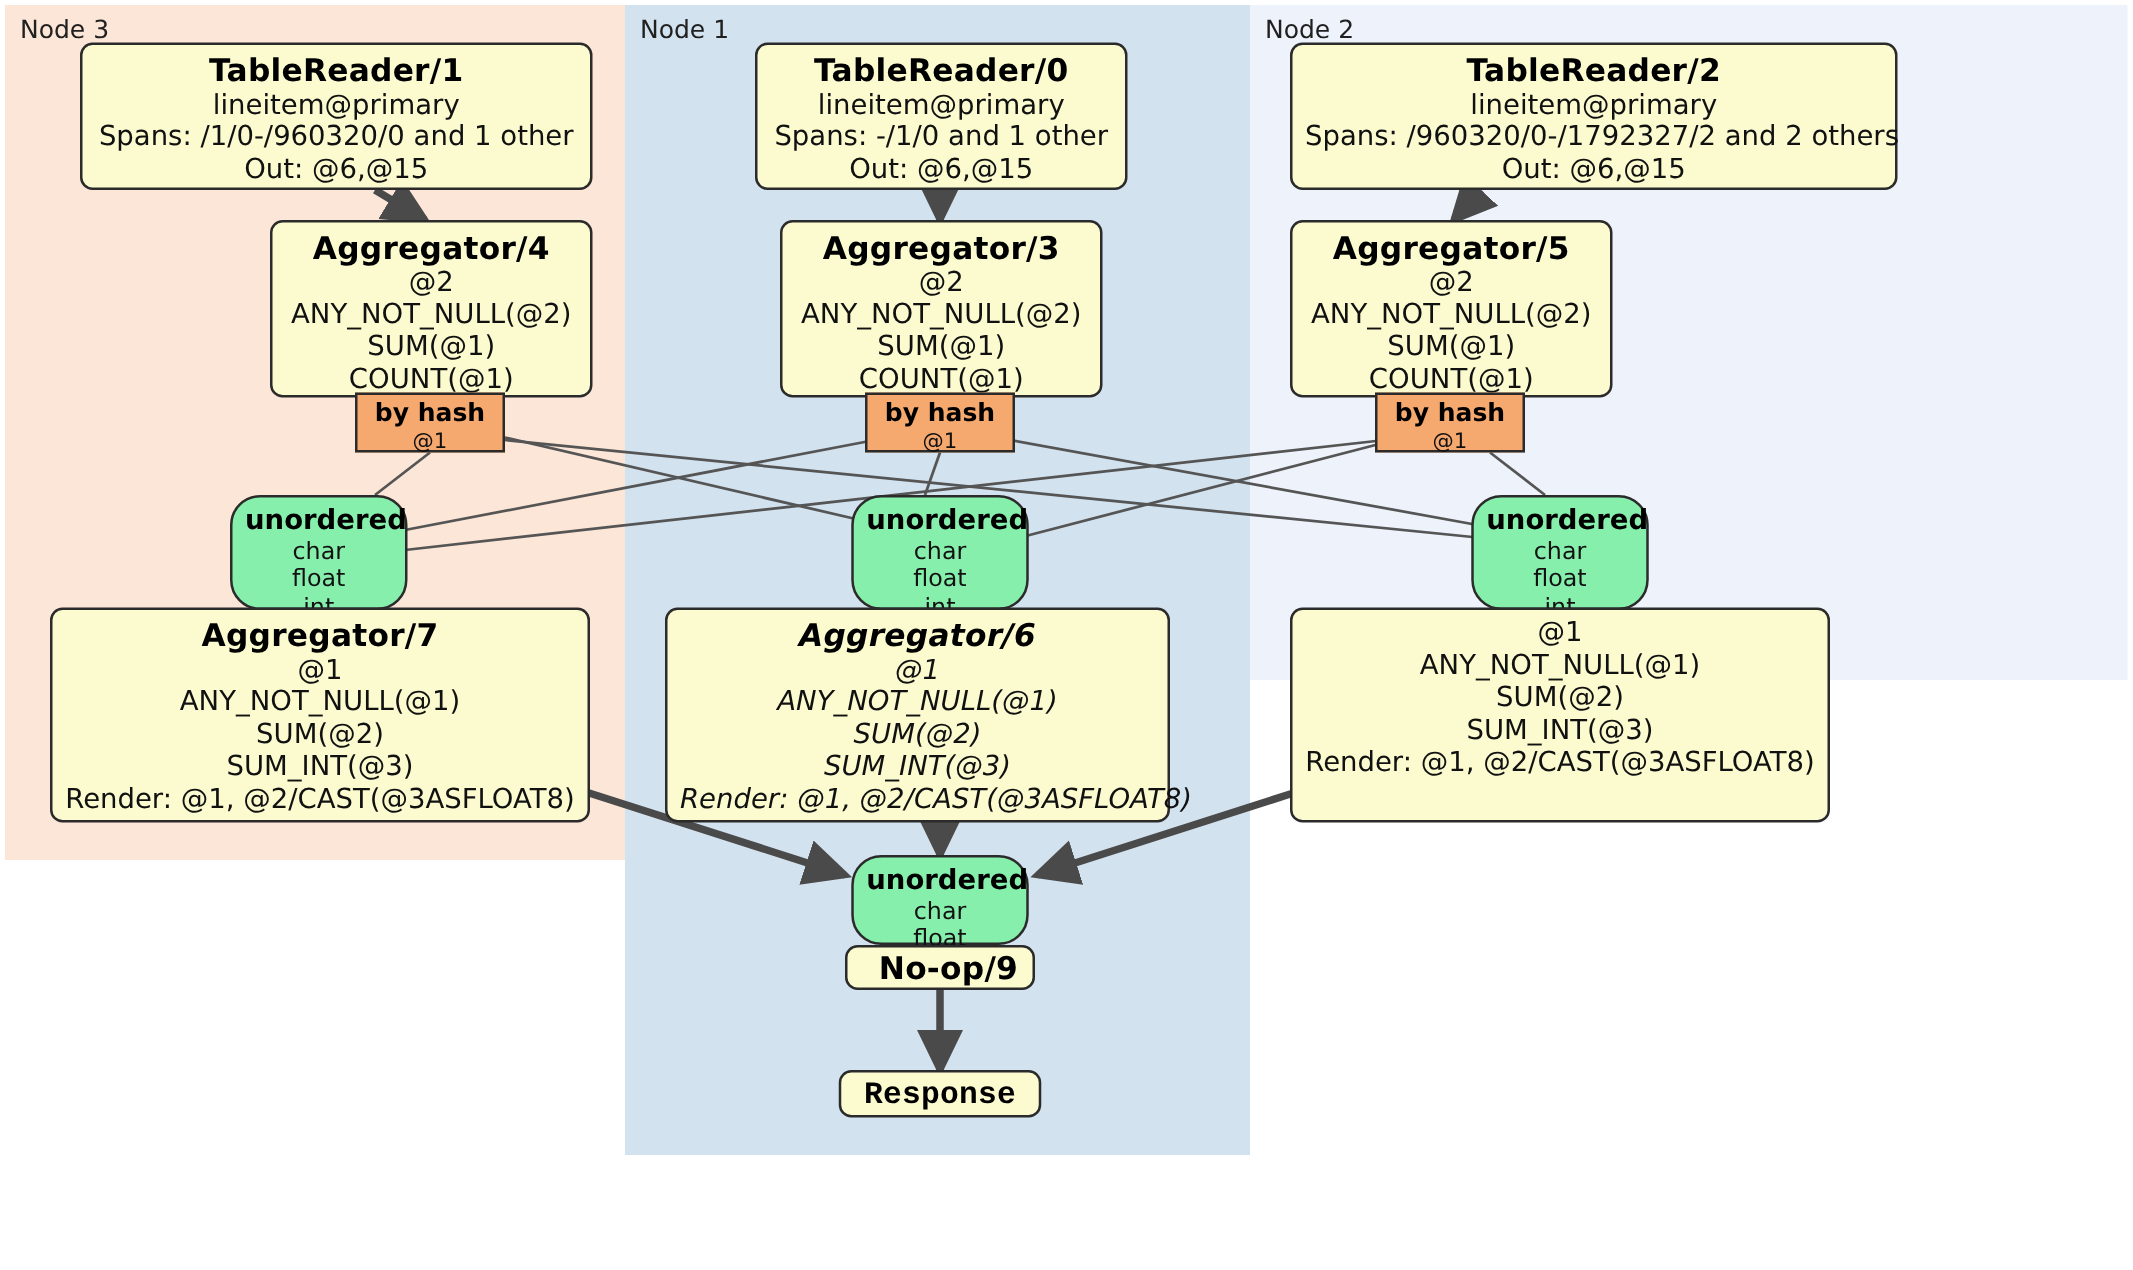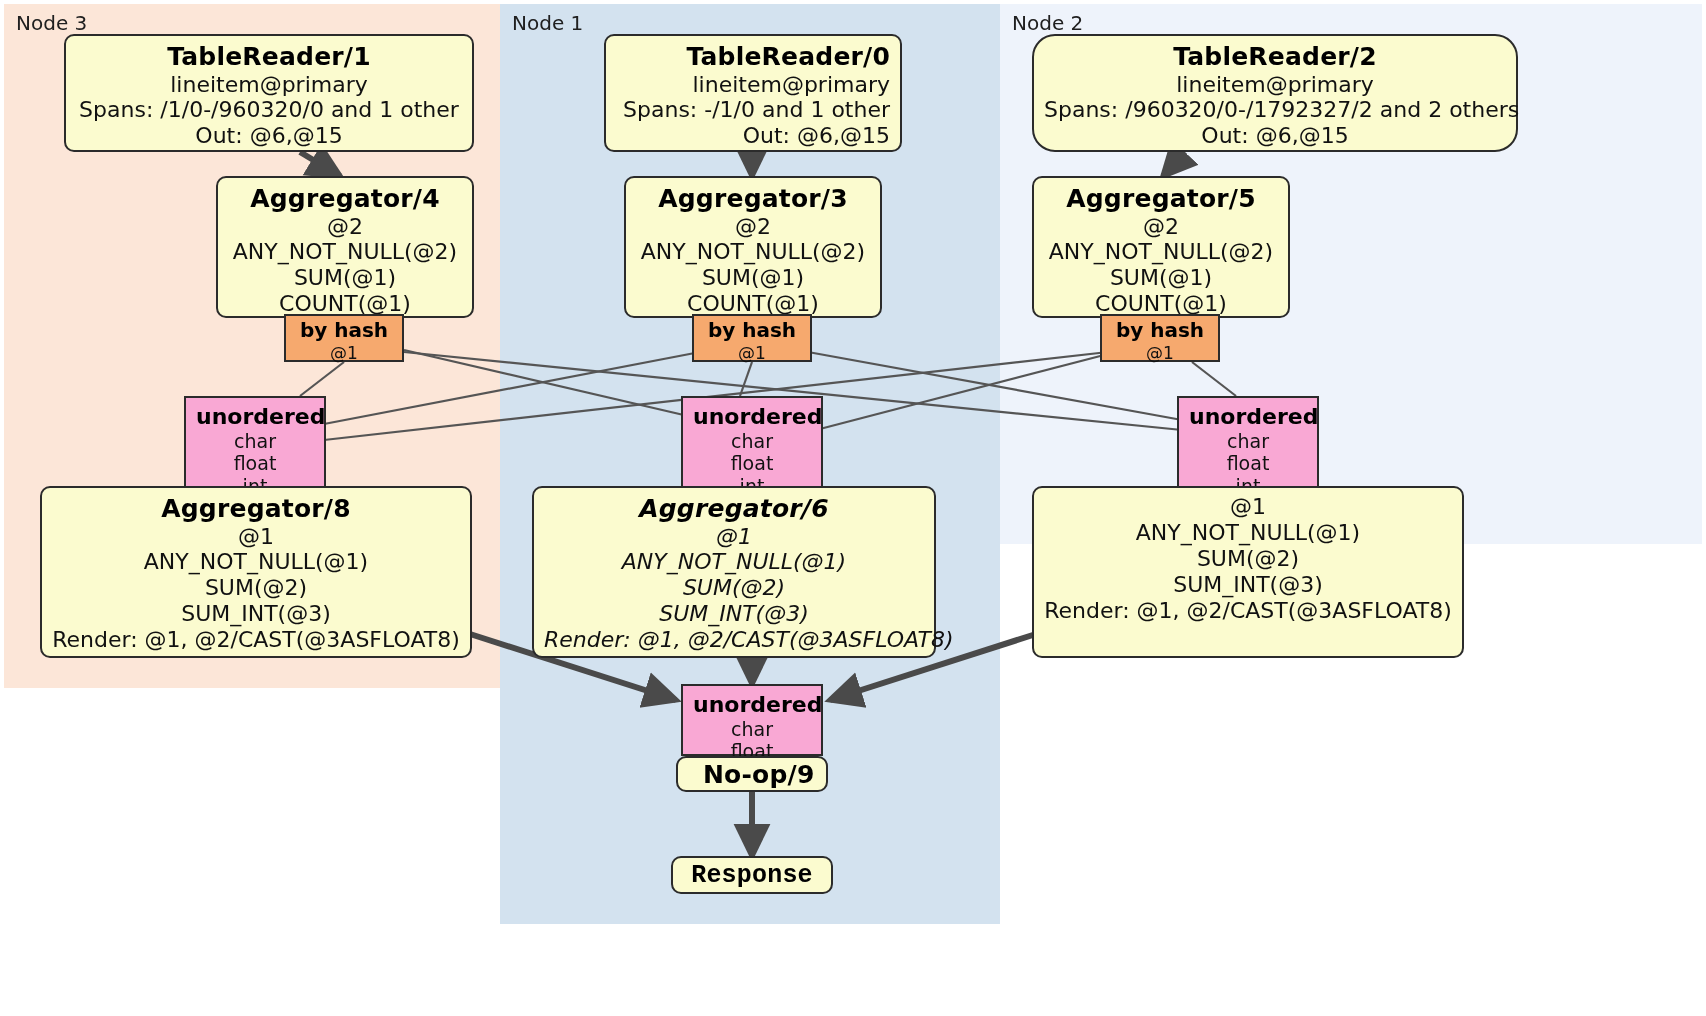--- a/index.html
+++ b/index.html
@@ -51,22 +51,22 @@
     letter-spacing: .2px;
     white-space: nowrap;
   }
   .proc .line {
     font-size: 22px;
     color: #111;
     white-space: nowrap;
   }
 
   .router {
-    background: #f9a8d4;
-    border-radius: 0;
+    background: #86efac;
+    border-radius: 24px;
     z-index: 6;
   }
   .router .title {
     font-weight: bold;
     font-size: 22px;
     color: #000;
   }
   .router .line {
     font-size: 19px;
     color: #111;
@@ -176,29 +176,29 @@
   </div>
 
   <div class="box router" style="left:184px; top:396px; width:142px; height:92px;">
     <div class="title">unordered</div>
     <div class="line">char</div>
     <div class="line">float</div>
     <div class="line">int</div>
   </div>
 
   <div class="box proc" style="left:40px; top:486px; width:432px; height:172px; z-index:7;">
-    <div class="title">Aggregator/8</div>
+    <div class="title">Aggregator/7</div>
     <div class="line">@1</div>
     <div class="line">ANY_NOT_NULL(@1)</div>
     <div class="line">SUM(@2)</div>
     <div class="line">SUM_INT(@3)</div>
     <div class="line">Render: @1, @2/CAST(@3ASFLOAT8)</div>
   </div>
 
-  <div class="box proc" style="left:604px; top:34px; width:298px; height:118px; z-index:5;text-align:right;">
+  <div class="box proc" style="left:604px; top:34px; width:298px; height:118px; z-index:5;">
     <div class="title">TableReader/0</div>
     <div class="line">lineitem@primary</div>
     <div class="line">Spans: -/1/0 and 1 other</div>
     <div class="line">Out: @6,@15</div>
   </div>
 
   <div class="box proc" style="left:624px; top:176px; width:258px; height:142px; z-index:5;">
     <div class="title">Aggregator/3</div>
     <div class="line">@2</div>
     <div class="line">ANY_NOT_NULL(@2)</div>
@@ -234,21 +234,21 @@
   </div>
 
   <div class="box proc noop" style="left:676px; top:756px; width:152px; height:36px; padding:2px 25px; z-index:7;">
     <div class="title">No-op/9</div>
   </div>
 
   <div class="box proc response" style="left:671px; top:856px; width:162px; height:38px; padding:3px 8px; z-index:7;font-family:Liberation Mono, monospace;">
     <div class="title">Response</div>
   </div>
 
-  <div class="box proc" style="left:1032px; top:34px; width:486px; height:118px; z-index:5;border-radius:23px;">
+  <div class="box proc" style="left:1032px; top:34px; width:486px; height:118px; z-index:5;">
     <div class="title">TableReader/2</div>
     <div class="line">lineitem@primary</div>
     <div class="line">Spans: /960320/0-/1792327/2 and 2 others</div>
     <div class="line">Out: @6,@15</div>
   </div>
 
   <div class="box proc" style="left:1032px; top:176px; width:258px; height:142px; z-index:5;">
     <div class="title">Aggregator/5</div>
     <div class="line">@2</div>
     <div class="line">ANY_NOT_NULL(@2)</div>

